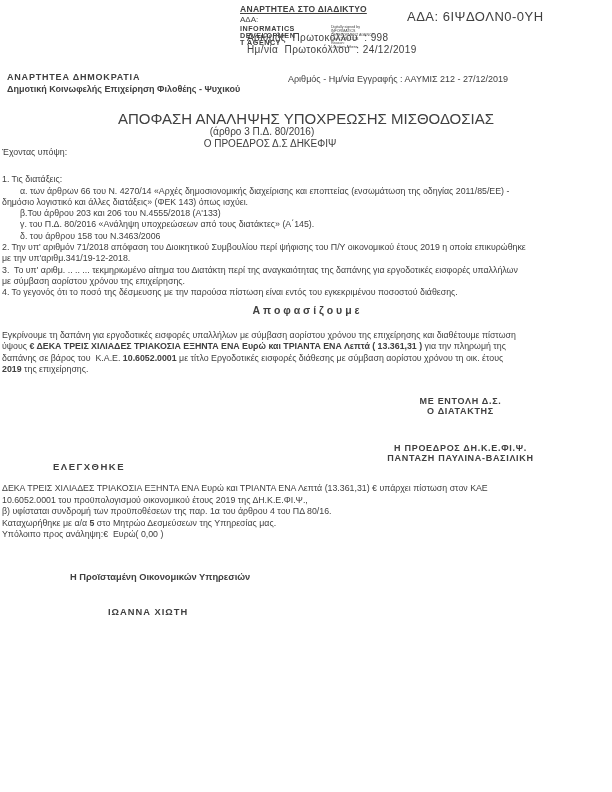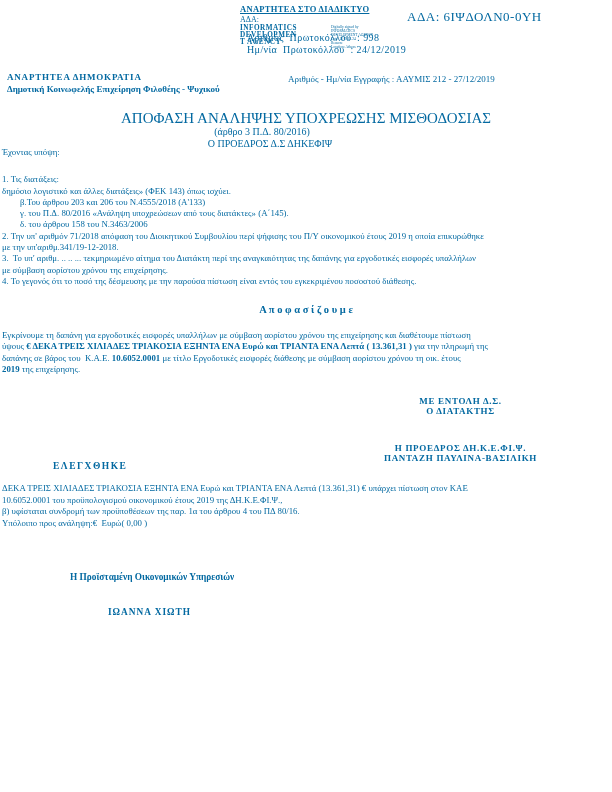--- a/index.html
+++ b/index.html
@@ -1,18 +1,18 @@
 <!DOCTYPE html>
 <html><head>
 <meta charset="utf-8">
 <style>
   html,body{margin:0;padding:0;background:#e8e8e8;}
   .page{
     position:relative;width:612px;height:792px;background:#ffffff;
-    font-family:Liberation Serif, serif;color:#0369a1;overflow:hidden;
+    font-family:Liberation Sans, sans-serif;color:#404040;overflow:hidden;
     margin:0 auto;
   }
   .abs{position:absolute;}
   .line{white-space:pre;font-size:8.8px;line-height:11.3px;}
   .line .b{font-weight:bold;}
   .line.indent{padding-left:18px;}
   .line.gap{height:16px;}
 
   
   .anartitea{left:240px;top:4px;font-size:8.5px;font-weight:bold;text-decoration:underline;letter-spacing:.3px;}
@@ -77,20 +77,21 @@
   <div class="abs reg-line">Αριθμός - Ημ/νία Εγγραφής : ΑΑΥΜΙΣ 212 - 27/12/2019</div>
 
   <div class="abs doc-title">ΑΠΟΦΑΣΗ ΑΝΑΛΗΨΗΣ ΥΠΟΧΡΕΩΣΗΣ ΜΙΣΘΟΔΟΣΙΑΣ</div>
   <div class="abs doc-subtitle">(άρθρο 3 Π.Δ. 80/2016)</div>
   <div class="abs doc-issuer">Ο ΠΡΟΕΔΡΟΣ Δ.Σ ΔΗΚΕΦΙΨ</div>
 
   <div class="abs preamble">
       <div class="line"><span>Έχοντας υπόψη:</span></div>
       <div class="line gap"></div>
       <div class="line"><span>1. Τις διατάξεις:</span></div>
+      <div class="line indent"><span>α. των άρθρων 66 του Ν. 4270/14 «Αρχές δημοσιονομικής διαχείρισης και εποπτείας (ενσωμάτωση της οδηγίας 2011/85/ΕΕ) -</span></div>
       <div class="line"><span>δημόσιο λογιστικό και άλλες διατάξεις» (ΦΕΚ 143) όπως ισχύει.</span></div>
       <div class="line indent"><span>β.Του άρθρου 203 και 206 του Ν.4555/2018 (Α'133)</span></div>
       <div class="line indent"><span>γ. του Π.Δ. 80/2016 «Ανάληψη υποχρεώσεων από τους διατάκτες» (Α΄145).</span></div>
       <div class="line indent"><span>δ. του άρθρου 158 του Ν.3463/2006</span></div>
       <div class="line"><span>2. Την υπ' αριθμόν 71/2018 απόφαση του Διοικητικού Συμβουλίου περί ψήφισης του Π/Υ οικονομικού έτους 2019 η οποία επικυρώθηκε</span></div>
       <div class="line"><span>με την υπ'αριθμ.341/19-12-2018.</span></div>
       <div class="line"><span>3.  Το υπ' αριθμ. .. .. ... τεκμηριωμένο αίτημα του Διατάκτη περί της αναγκαιότητας της δαπάνης για εργοδοτικές εισφορές υπαλλήλων</span></div>
       <div class="line"><span>με σύμβαση αορίστου χρόνου της επιχείρησης.</span></div>
       <div class="line"><span>4. Το γεγονός ότι το ποσό της δέσμευσης με την παρούσα πίστωση είναι εντός του εγκεκριμένου ποσοστού διάθεσης.</span></div>
     </div>
@@ -110,19 +111,20 @@
       <div class="line gap"></div>
       <div class="line"><span>Η ΠΡΟΕΔΡΟΣ ΔΗ.Κ.Ε.ΦΙ.Ψ.</span></div>
       <div class="line"><span>ΠΑΝΤΑΖΗ ΠΑΥΛΙΝΑ-ΒΑΣΙΛΙΚΗ</span></div>
     </div>
 
   <div class="abs checked">ΕΛΕΓΧΘΗΚΕ</div>
   <div class="abs verification">
       <div class="line"><span>ΔΕΚΑ ΤΡΕΙΣ ΧΙΛΙΑΔΕΣ ΤΡΙΑΚΟΣΙΑ ΕΞΗΝΤΑ ΕΝΑ Ευρώ και ΤΡΙΑΝΤΑ ΕΝΑ Λεπτά (13.361,31) € υπάρχει πίστωση στον ΚΑΕ</span></div>
       <div class="line"><span>10.6052.0001 του προϋπολογισμού οικονομικού έτους 2019 της ΔΗ.Κ.Ε.ΦΙ.Ψ.,</span></div>
       <div class="line"><span>β) υφίσταται συνδρομή των προϋποθέσεων της παρ. 1α του άρθρου 4 του ΠΔ 80/16.</span></div>
+      <div class="line"><span>Καταχωρήθηκε με α/α </span><span class="b">5</span><span> στο Μητρώο Δεσμεύσεων της Υπηρεσίας μας.</span></div>
       <div class="line"><span>Υπόλοιπο προς ανάληψη:€  Ευρώ( 0,00 )</span></div>
     </div>
 
   <div class="abs footer-title">Η Προϊσταμένη Οικονομικών Υπηρεσιών</div>
   <div class="abs footer-name">ΙΩΑΝΝΑ ΧΙΩΤΗ</div>
 
 </div>
 
 </body></html>

